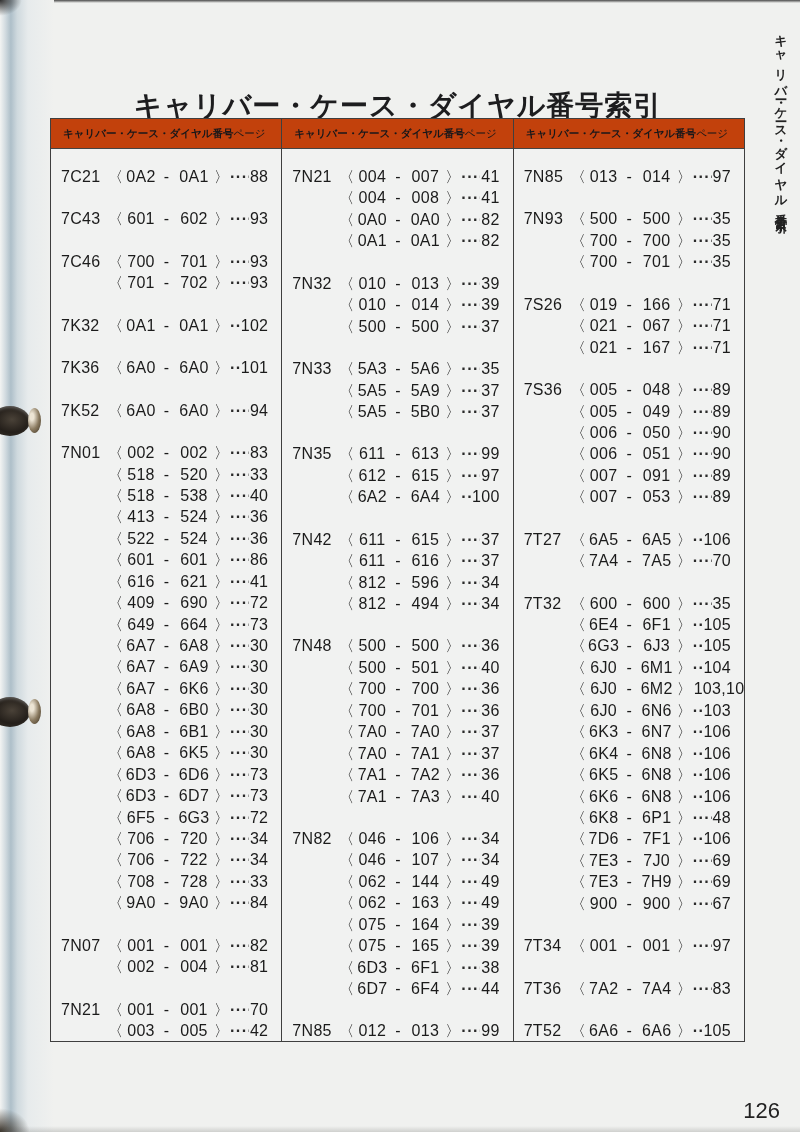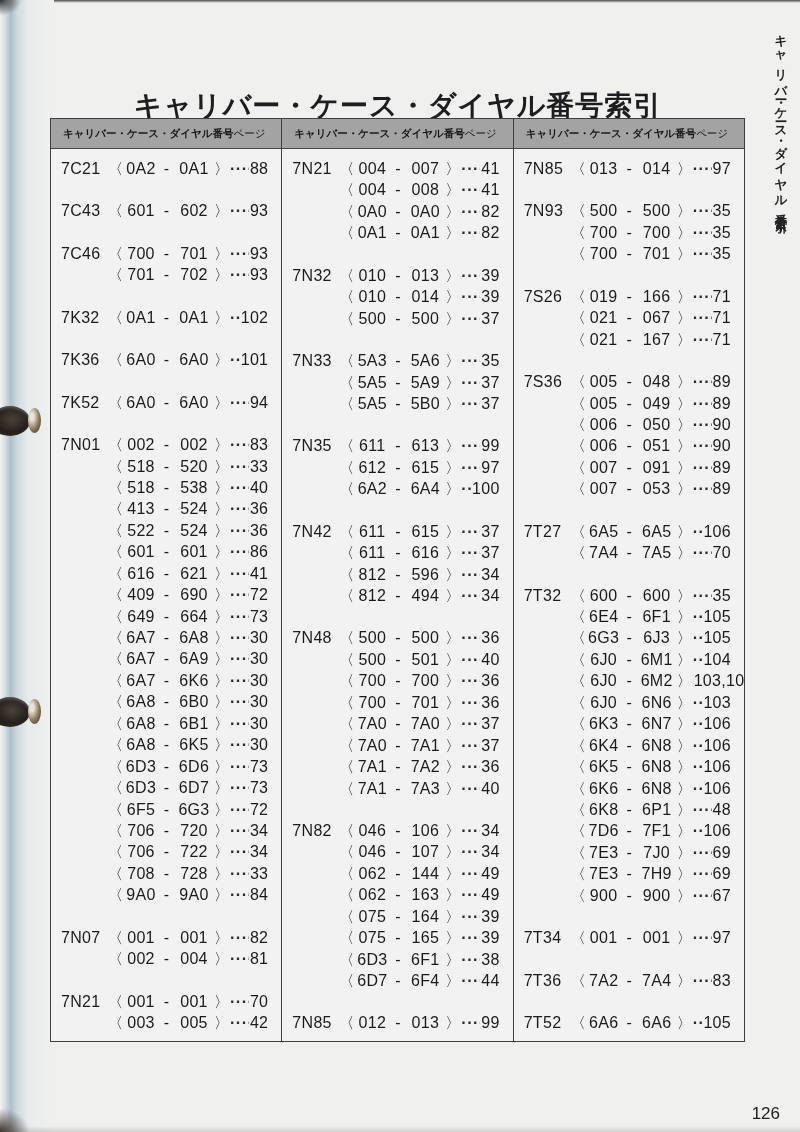--- a/index.html
+++ b/index.html
@@ -35,33 +35,33 @@
   
   .page-title{position:absolute;left:50px;top:68px;width:696px;
     text-align:center;font-size:28px;font-weight:bold;letter-spacing:1px;color:#1d1d1f;}
 
   
   .side-tab{position:absolute;right:11px;top:26px;
     writing-mode:vertical-rl;text-orientation:mixed;
     font-size:12.5px;font-weight:600;letter-spacing:2.5px;color:#222;}
 
   
-  .page-number{position:absolute;right:20px;bottom:8px;font-size:17px;color:#222;}
+  .page-number{position:absolute;right:20px;bottom:8px;font-size:22px;color:#222;}
 
   
   .index-table{position:absolute;left:50px;top:118px;width:695px;height:924px;
     border:1px solid #3f3f3f;display:flex;background:rgba(255,255,255,.12);box-sizing:border-box;}
   .index-col{flex:1 1 0;display:flex;flex-direction:column;min-width:0;box-sizing:border-box;}
   .index-col + .index-col{border-left:1px solid #3f3f3f;}
-  .col-header{flex:none;height:30px;background:#a3a3a3;border-bottom:1px solid #454545;
+  .col-header{flex:none;height:30px;background:#c2410c;border-bottom:1px solid #454545;
     display:flex;align-items:center;justify-content:space-between;
     padding:0 23px 0 12px;box-sizing:border-box;}
   .col-header .hdr-label{font-size:10.5px;font-weight:bold;color:#17171a;letter-spacing:0px;white-space:nowrap;}
   .col-header .hdr-page{font-size:10.5px;font-weight:normal;color:#17171a;white-space:nowrap;}
-  .col-body{flex:1;padding:9px 13px 0 10px;overflow:hidden;}
+  .col-body{flex:1;padding:17px 13px 0 10px;overflow:hidden;}
 
   .group{margin-bottom:21px;}
   .row{display:flex;align-items:center;height:21.45px;font-size:16px;line-height:21.45px;white-space:nowrap;}
   .cal{flex:none;width:47px;letter-spacing:.3px;}
   .lt,.gt{flex:none;font-size:15px;}
   .from{flex:none;width:36px;text-align:center;letter-spacing:.3px;}
   .dash{flex:none;width:15px;text-align:center;}
   .to{flex:none;width:40px;text-align:center;letter-spacing:.3px;}
   .dots{flex:1 1 0;overflow:hidden;white-space:nowrap;margin:0 1px;letter-spacing:.5px;
     font-weight:bold;color:#2a2a2a;}

